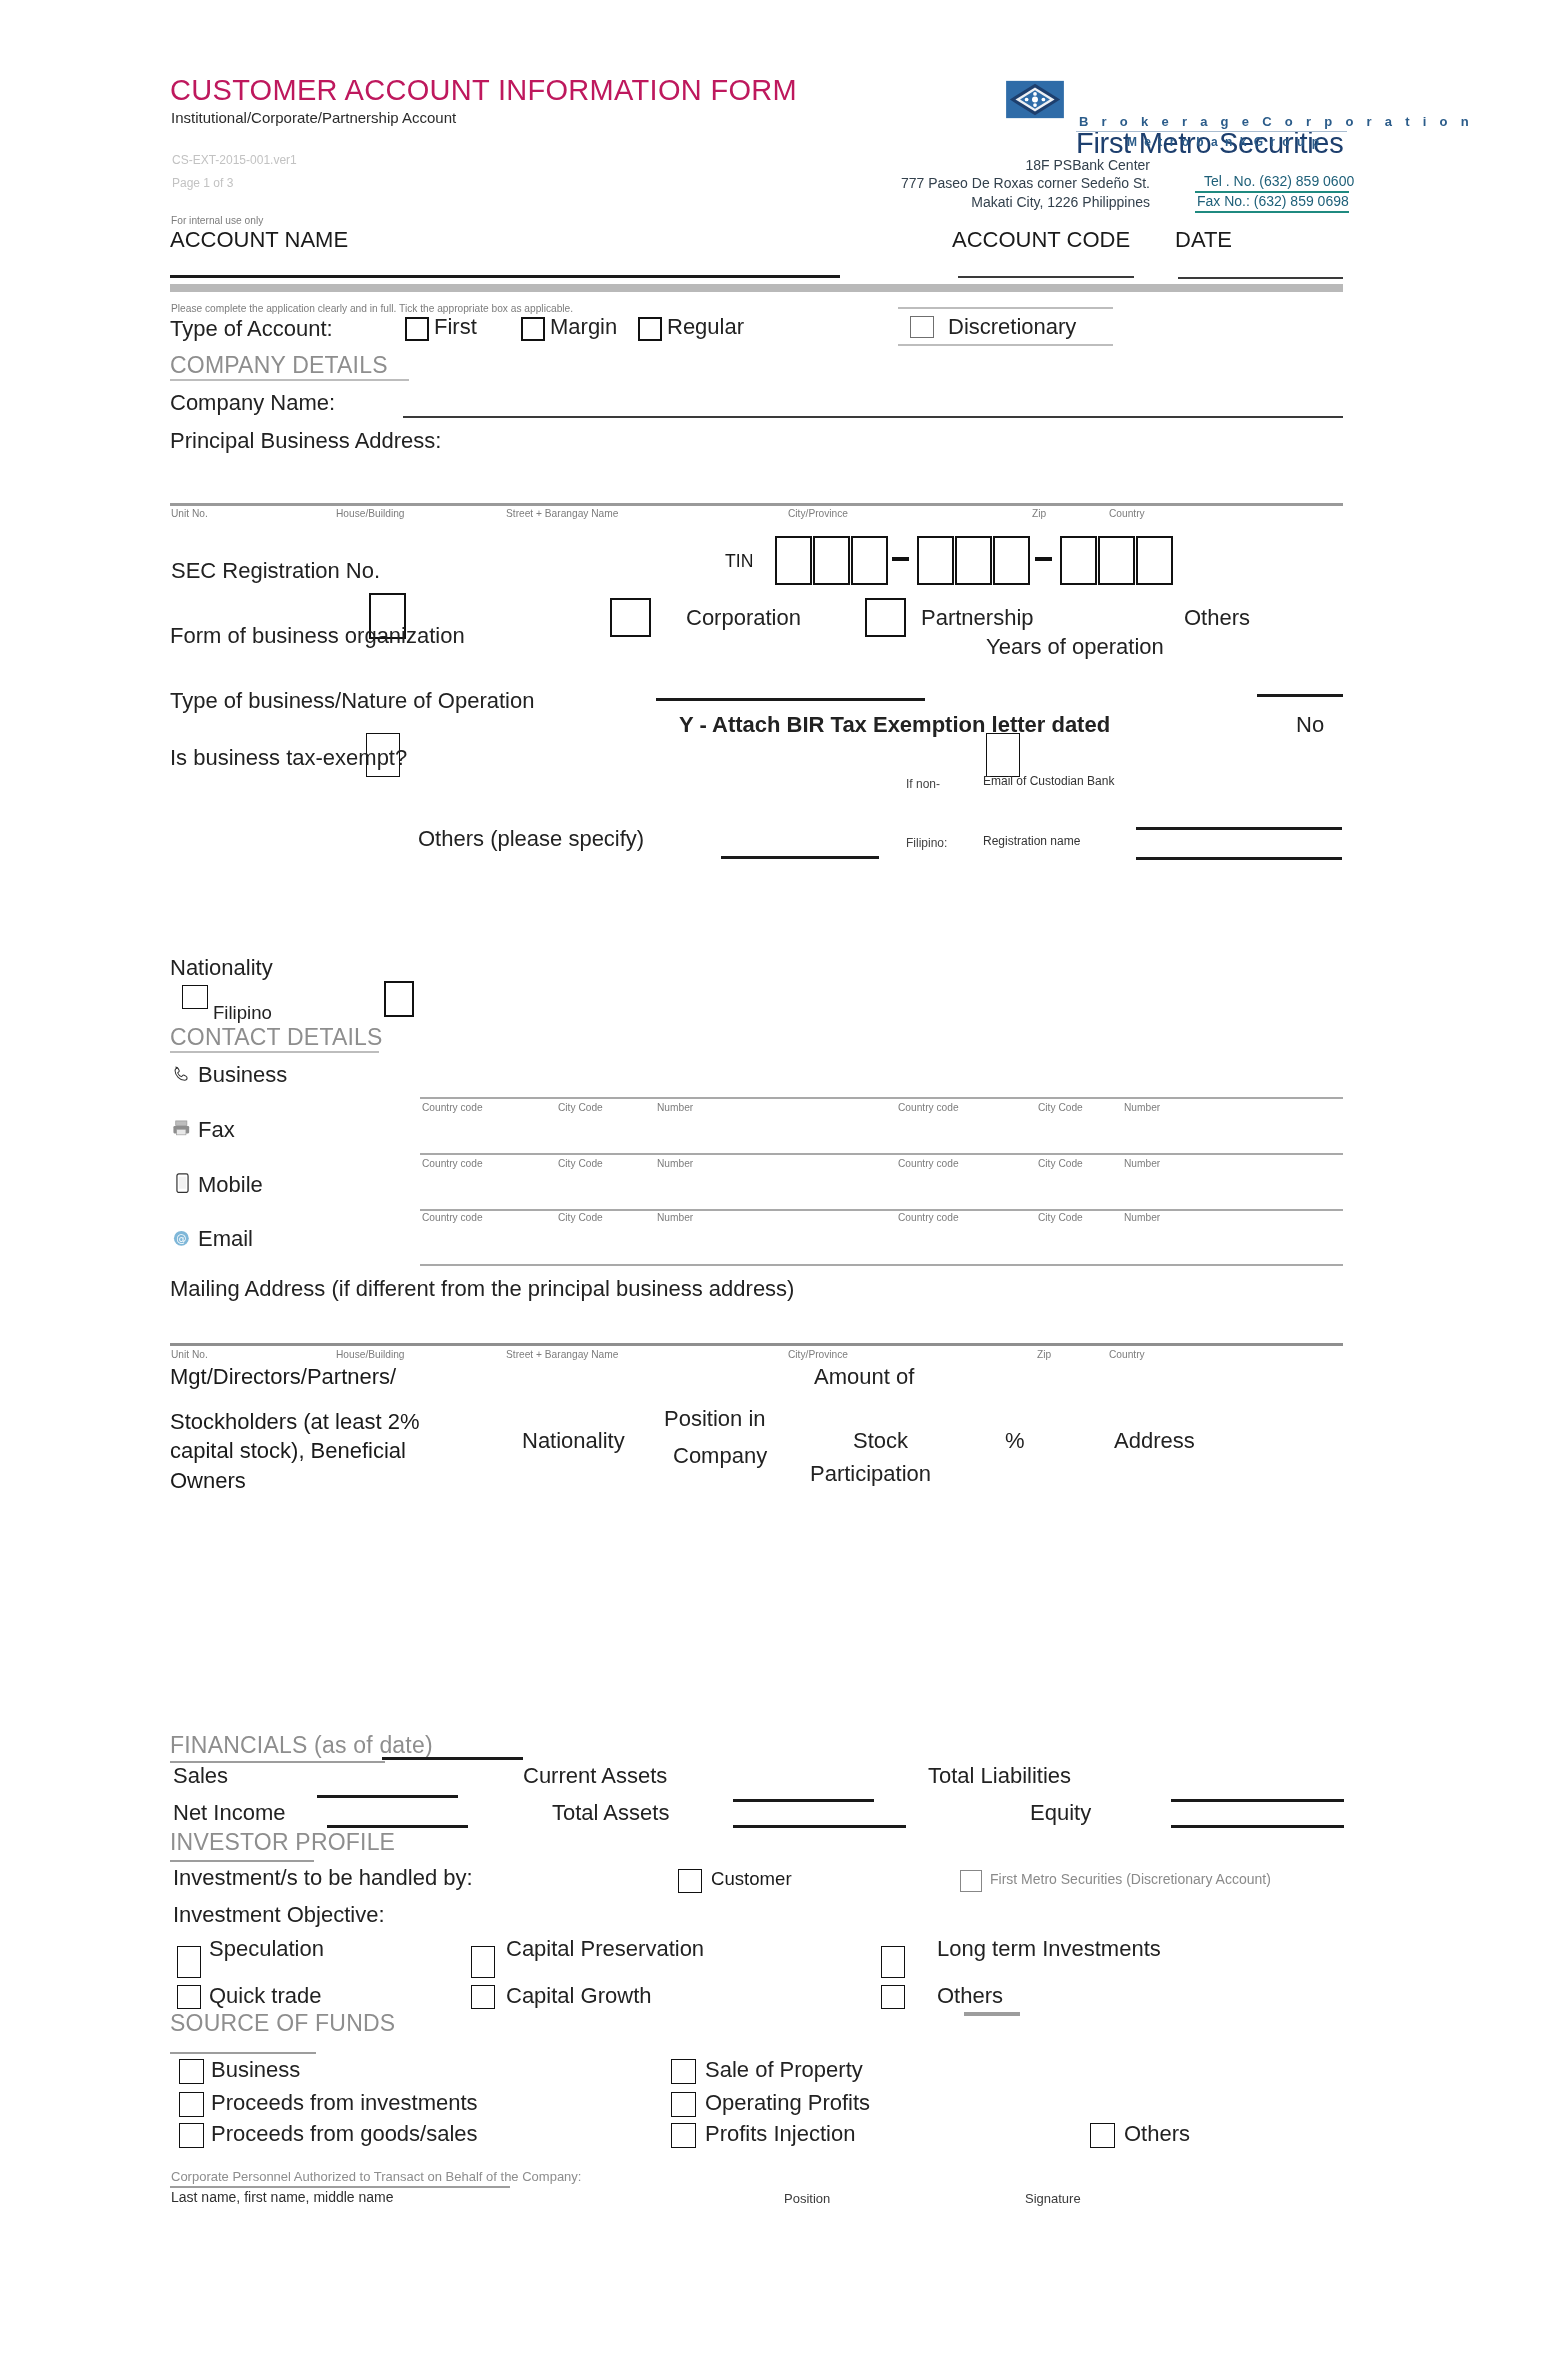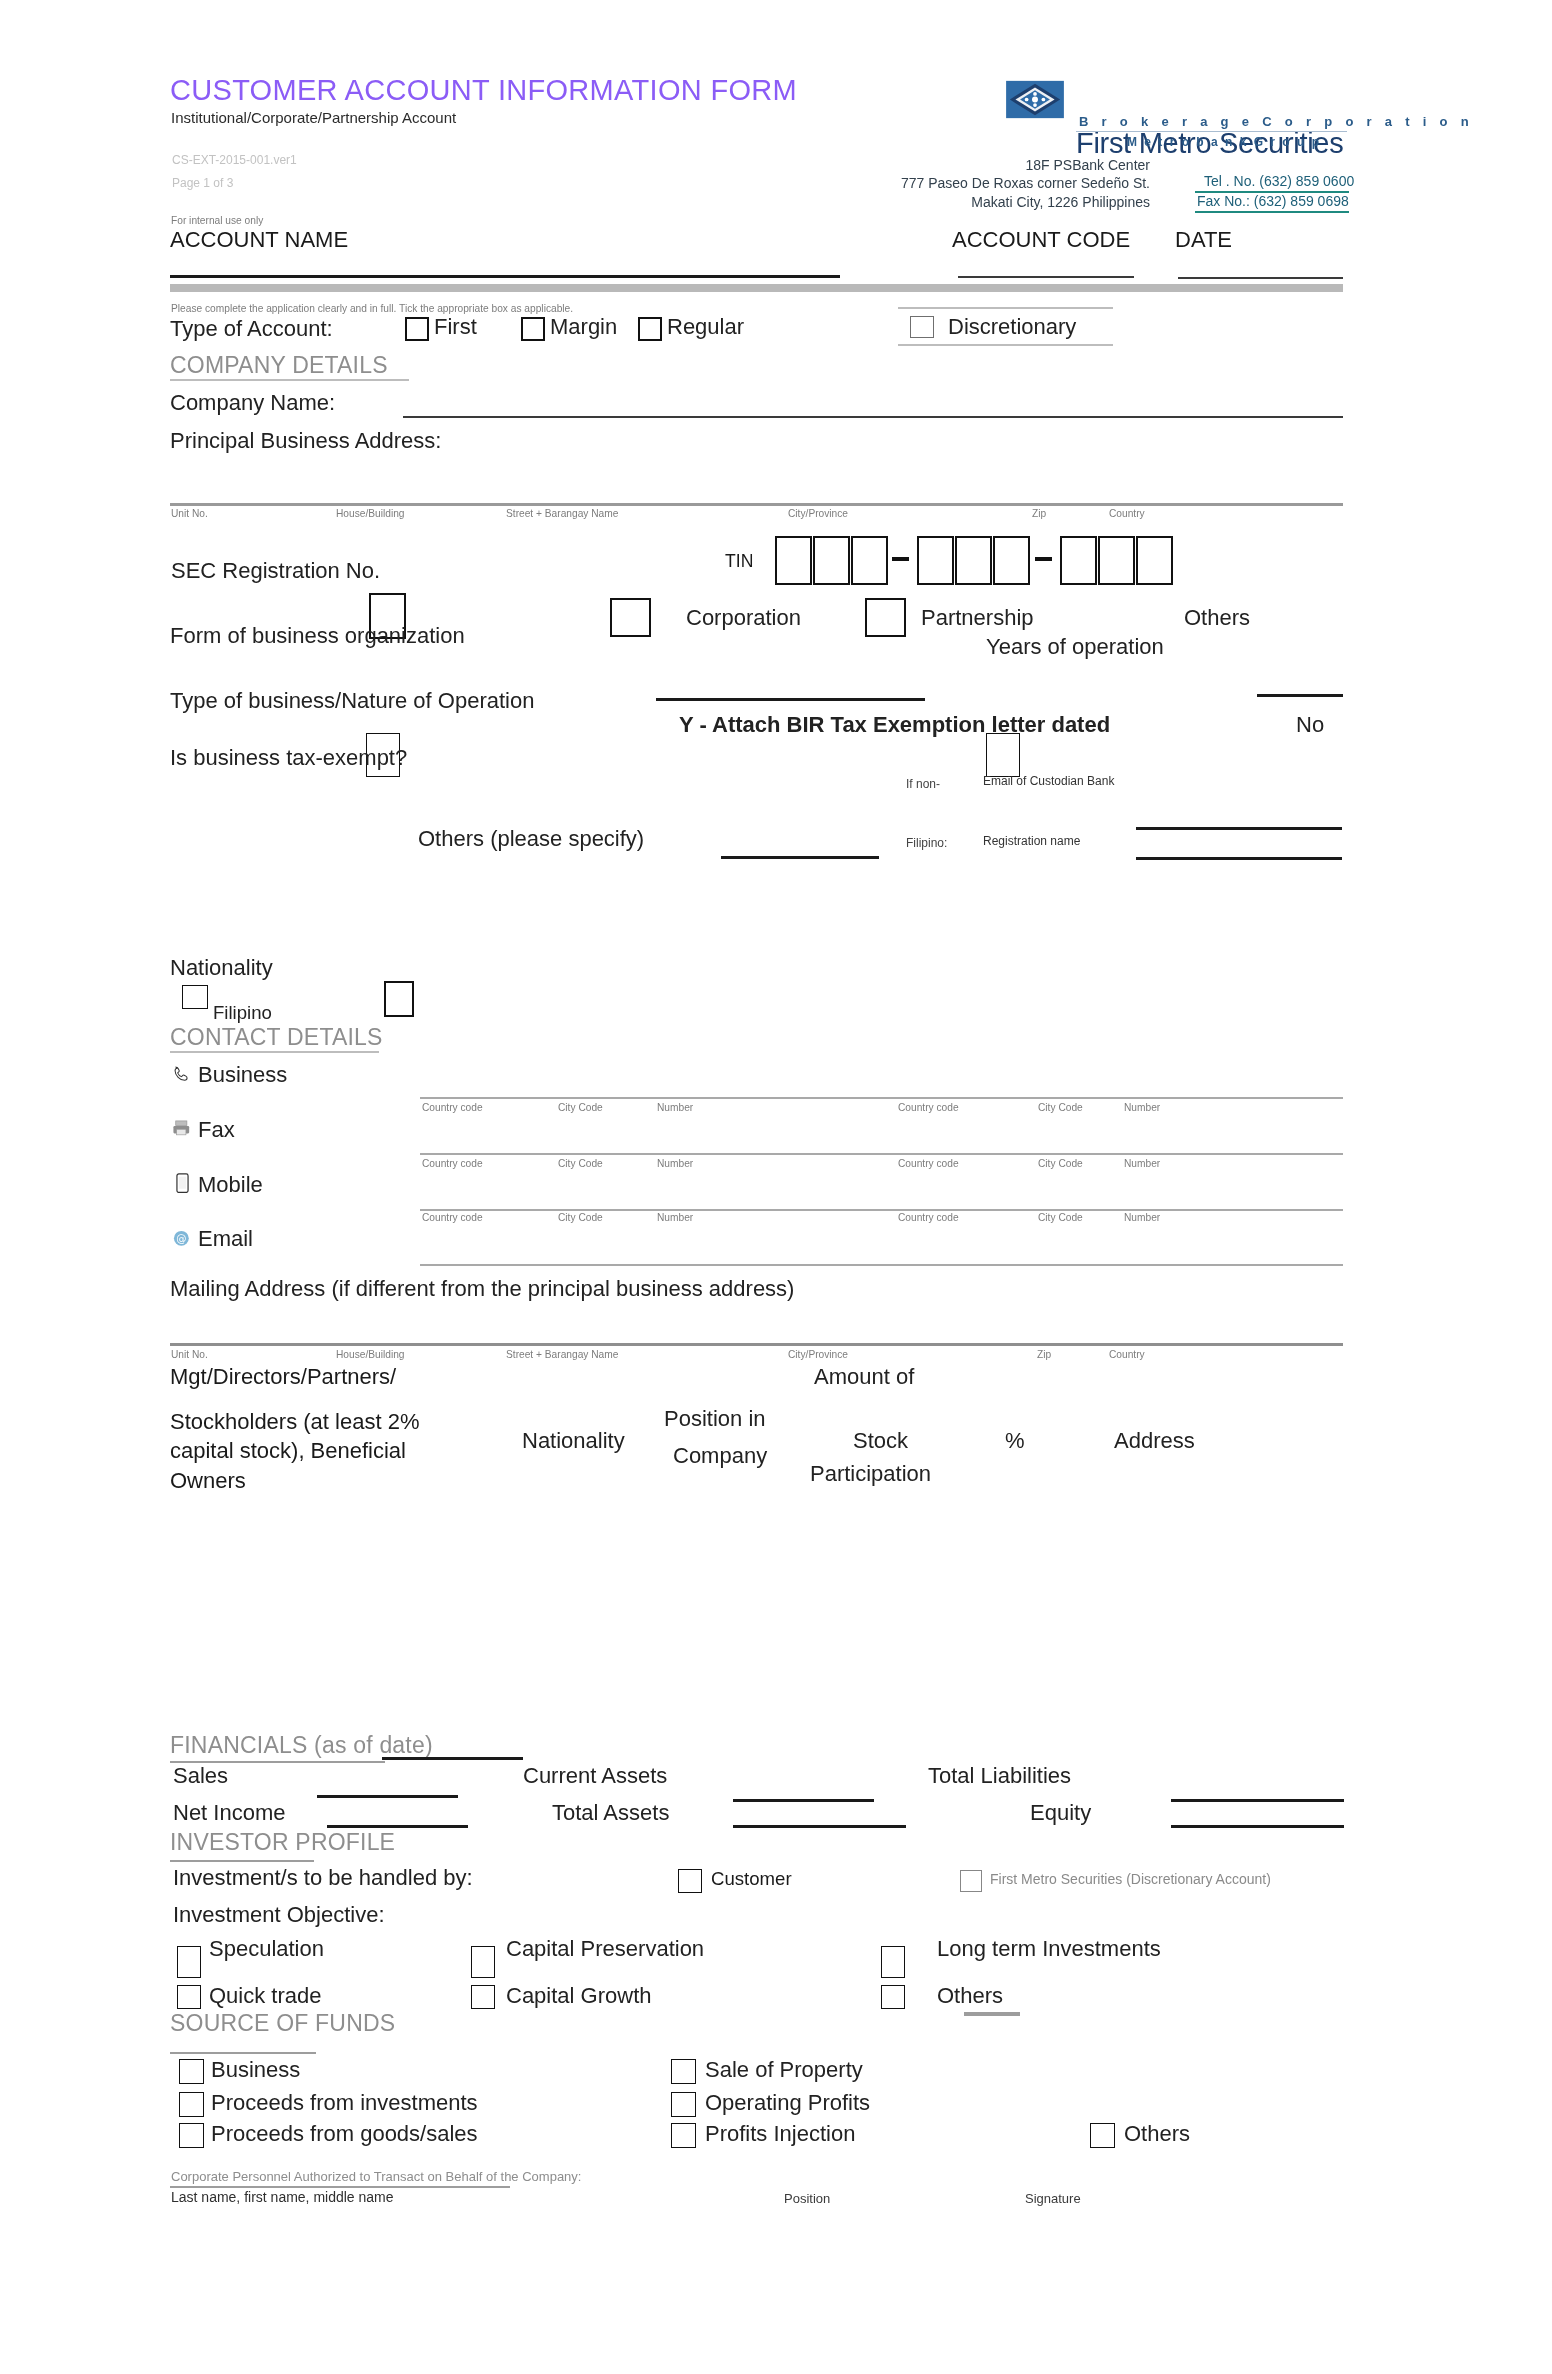--- a/index.html
+++ b/index.html
@@ -32,21 +32,21 @@
   .rule-grey{position:absolute;background:#adadad;height:2.8px;}
   .rule-grey-thin{position:absolute;background:#bdbdbd;height:1.9px;}
   .band{position:absolute;background:#b9b9b9;height:8.3px;}
   
   .cb{position:absolute;border:2.3px solid #111;background:#fff;}
   .cb-g{position:absolute;border:1.9px solid #9a9a9a;background:#fff;}
   
   .tin{position:absolute;border:2.3px solid #111;background:#fff;}
   .dash{position:absolute;background:#111;height:3.7px;}
   
-  .title{font-size:29px;color:#8b5cf6;letter-spacing:0.3px;}
+  .title{font-size:29px;color:#be185d;letter-spacing:0.3px;}
   .subtitle{font-size:15px;color:#2b2b2b;}
   
   .logo-wrap{position:absolute;}
   .logo-txt1{font-size:29px;font-weight:normal;color:#1d3f6e;letter-spacing:-0.3px;margin-top:45px;}
   .logo-txt2{font-size:13px;font-weight:bold;color:#2b5c8a;letter-spacing:4.8px;}
   .logo-txt3{font-size:12px;font-weight:bold;color:#2b5c8a;letter-spacing:2px;}
   .addr{font-size:14px;color:#33414d;text-align:right;line-height:1.32;}
   .contact-num{font-size:14px;color:#1d5f78;}
   .contact-rule{position:absolute;height:1.9px;background:#1f8a80;}
 </style>

